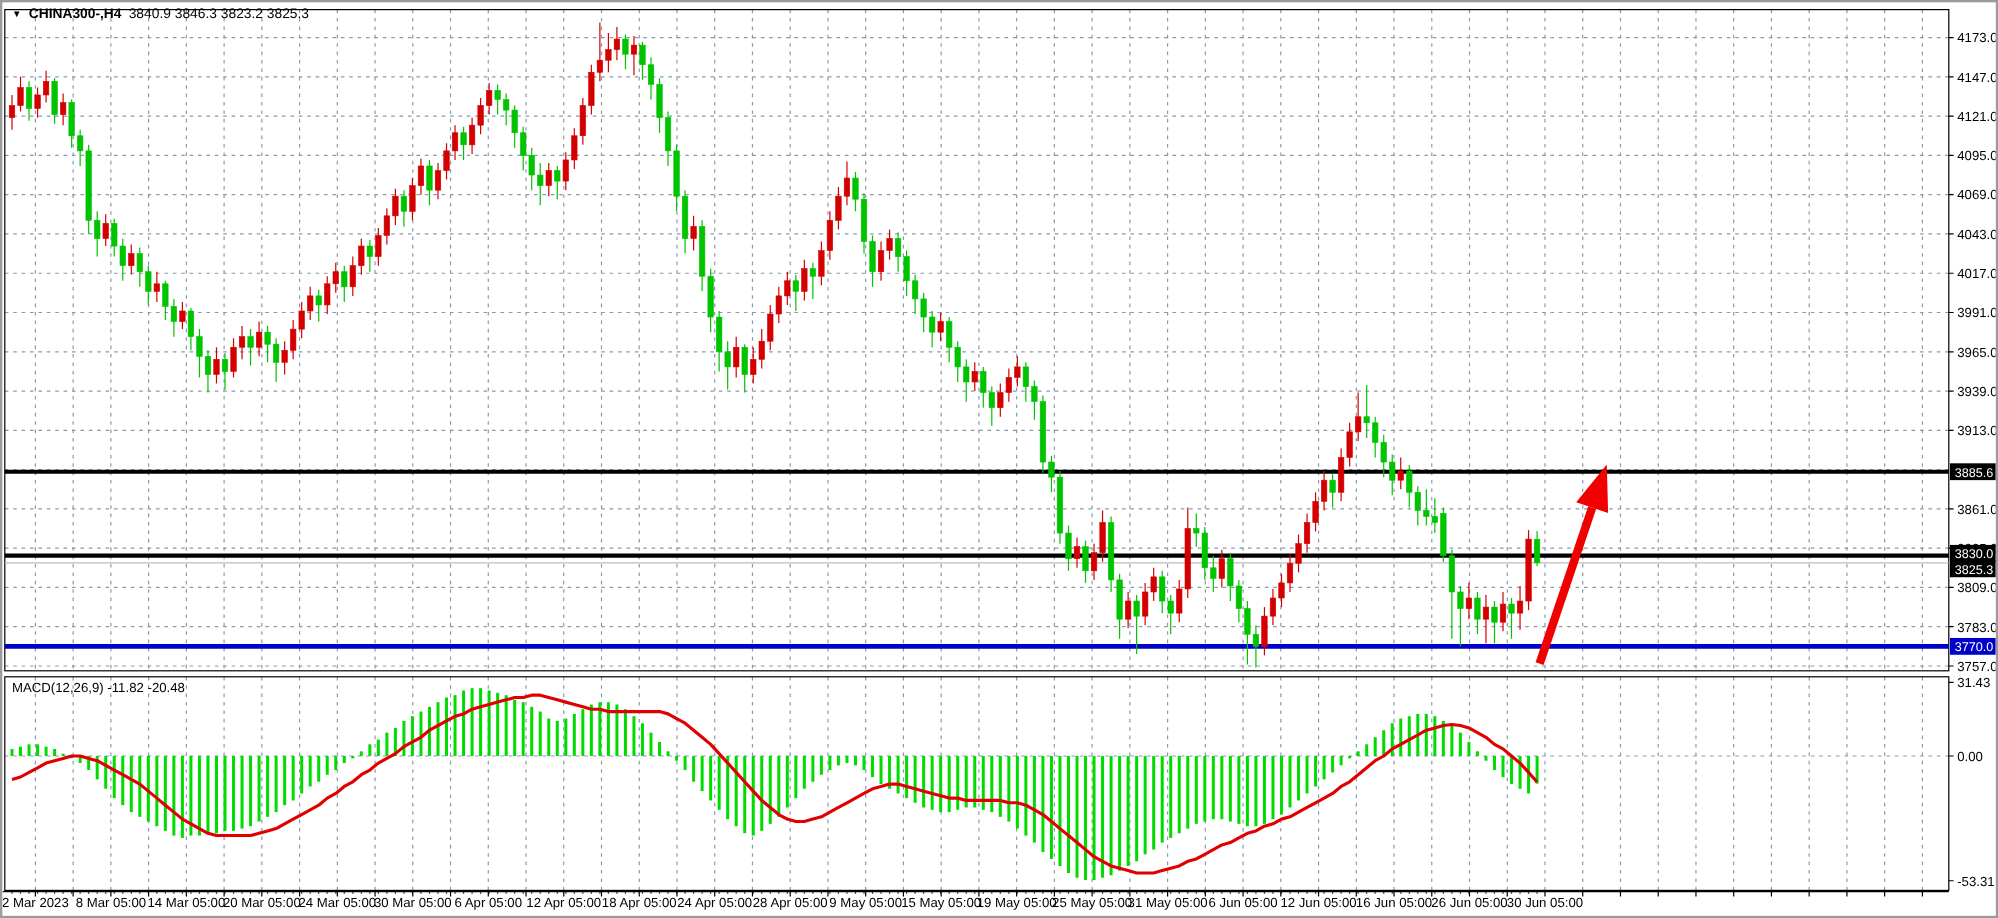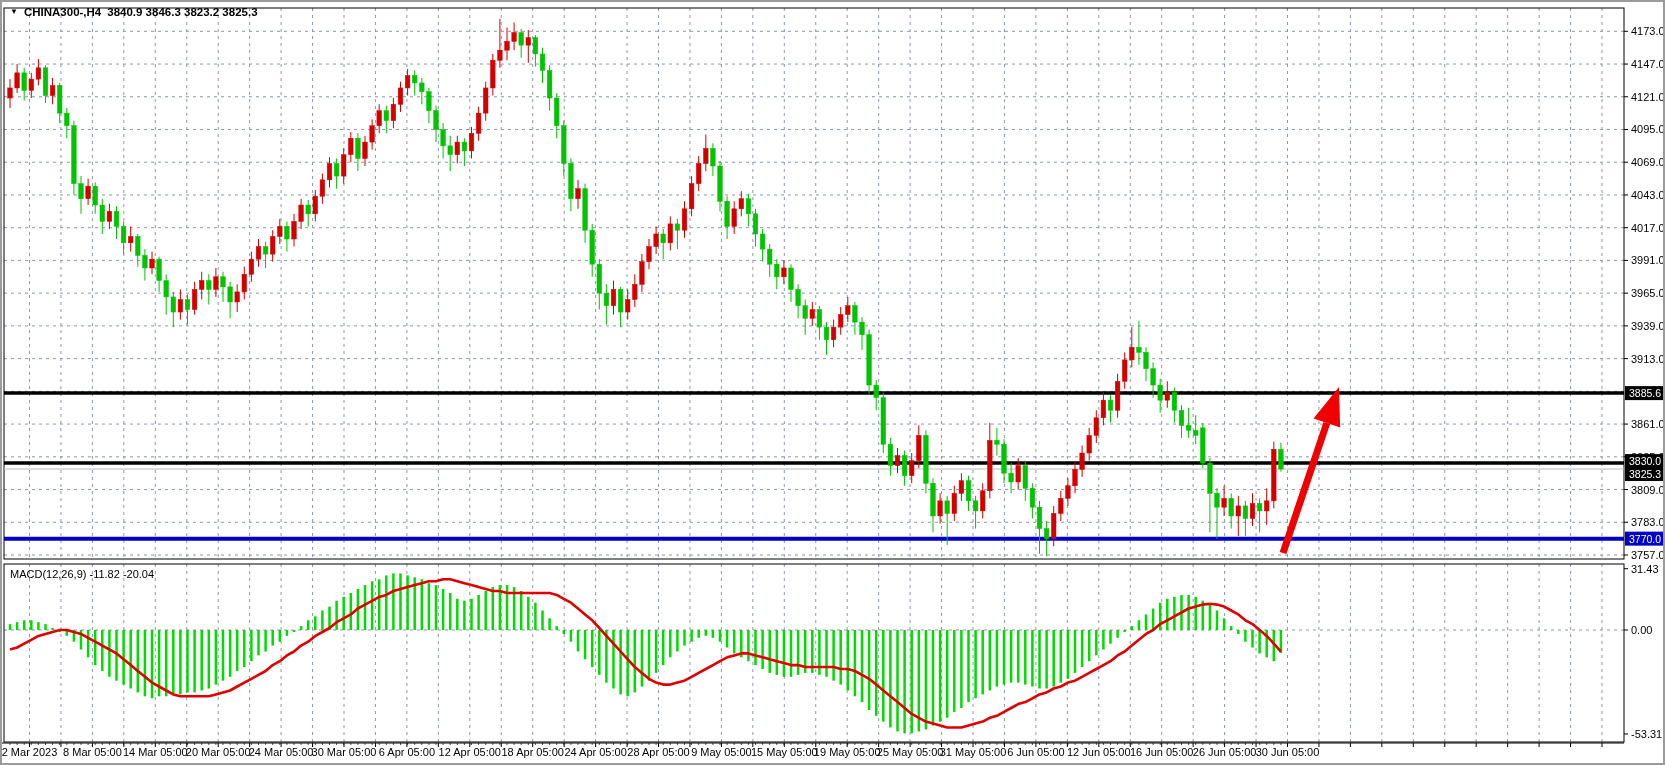--- a/index.html
+++ b/index.html
@@ -3,21 +3,21 @@
 <meta charset="utf-8">
 <style>
   html,body{margin:0;padding:0;background:#e8e8e8;}
   .window{position:relative;width:1665px;height:765px;background:#ffffff;
           border:2px solid #9b9b9b;box-sizing:border-box;overflow:hidden;
           font-family:"Liberation Sans",sans-serif;}
   svg{position:absolute;left:0;top:0;}
   .overlay{position:absolute;z-index:5;color:#000;white-space:nowrap;}
   #title-bar{left:8px;top:4px;font-size:11.5px;font-weight:700;display:flex;gap:6px;align-items:center;}
   #title-bar .tri{font-size:8px;transform:translateY(-1px);}
-  #title-bar .ohlc{font-weight:700;}
+  #title-bar .ohlc{font-weight:400;}
   #macd-title{left:8px;top:566px;font-size:11px;font-weight:400;}
   .axis-zone{position:absolute;z-index:4;background:transparent;}
   #price-axis-zone{right:0;top:0;width:44px;height:740px;}
   #time-axis-zone{left:0;bottom:0;width:1620px;height:24px;}
   text{font-family:"Liberation Sans",sans-serif;}
   .axlbl{font-size:11px;fill:#000;}
   .datelbl{font-size:11px;fill:#000;}
   .taglbl{font-size:10.5px;fill:#fff;}
 </style>
 </head>
@@ -1011,17 +1011,17 @@
         <polygon points="1337,385 1338.1,425.5 1311.5,416.5" fill="#f10000"></polygon>
       </g>
     </svg>
 
   <div id="title-bar" class="overlay">
     <span class="tri">▼</span>
     <span>CHINA300-,H4</span>
     <span class="ohlc">3840.9 3846.3 3823.2 3825.3</span>
   </div>
 
-  <div id="macd-title" class="overlay">MACD(12,26,9) -11.82 -20.04</div>
+  <div id="macd-title" class="overlay">MACD(12,26,9) -11.82 -20.48</div>
 
   <div id="price-axis-zone" class="axis-zone"></div>
   <div id="time-axis-zone" class="axis-zone"></div>
 </div>
 
 </body></html>

